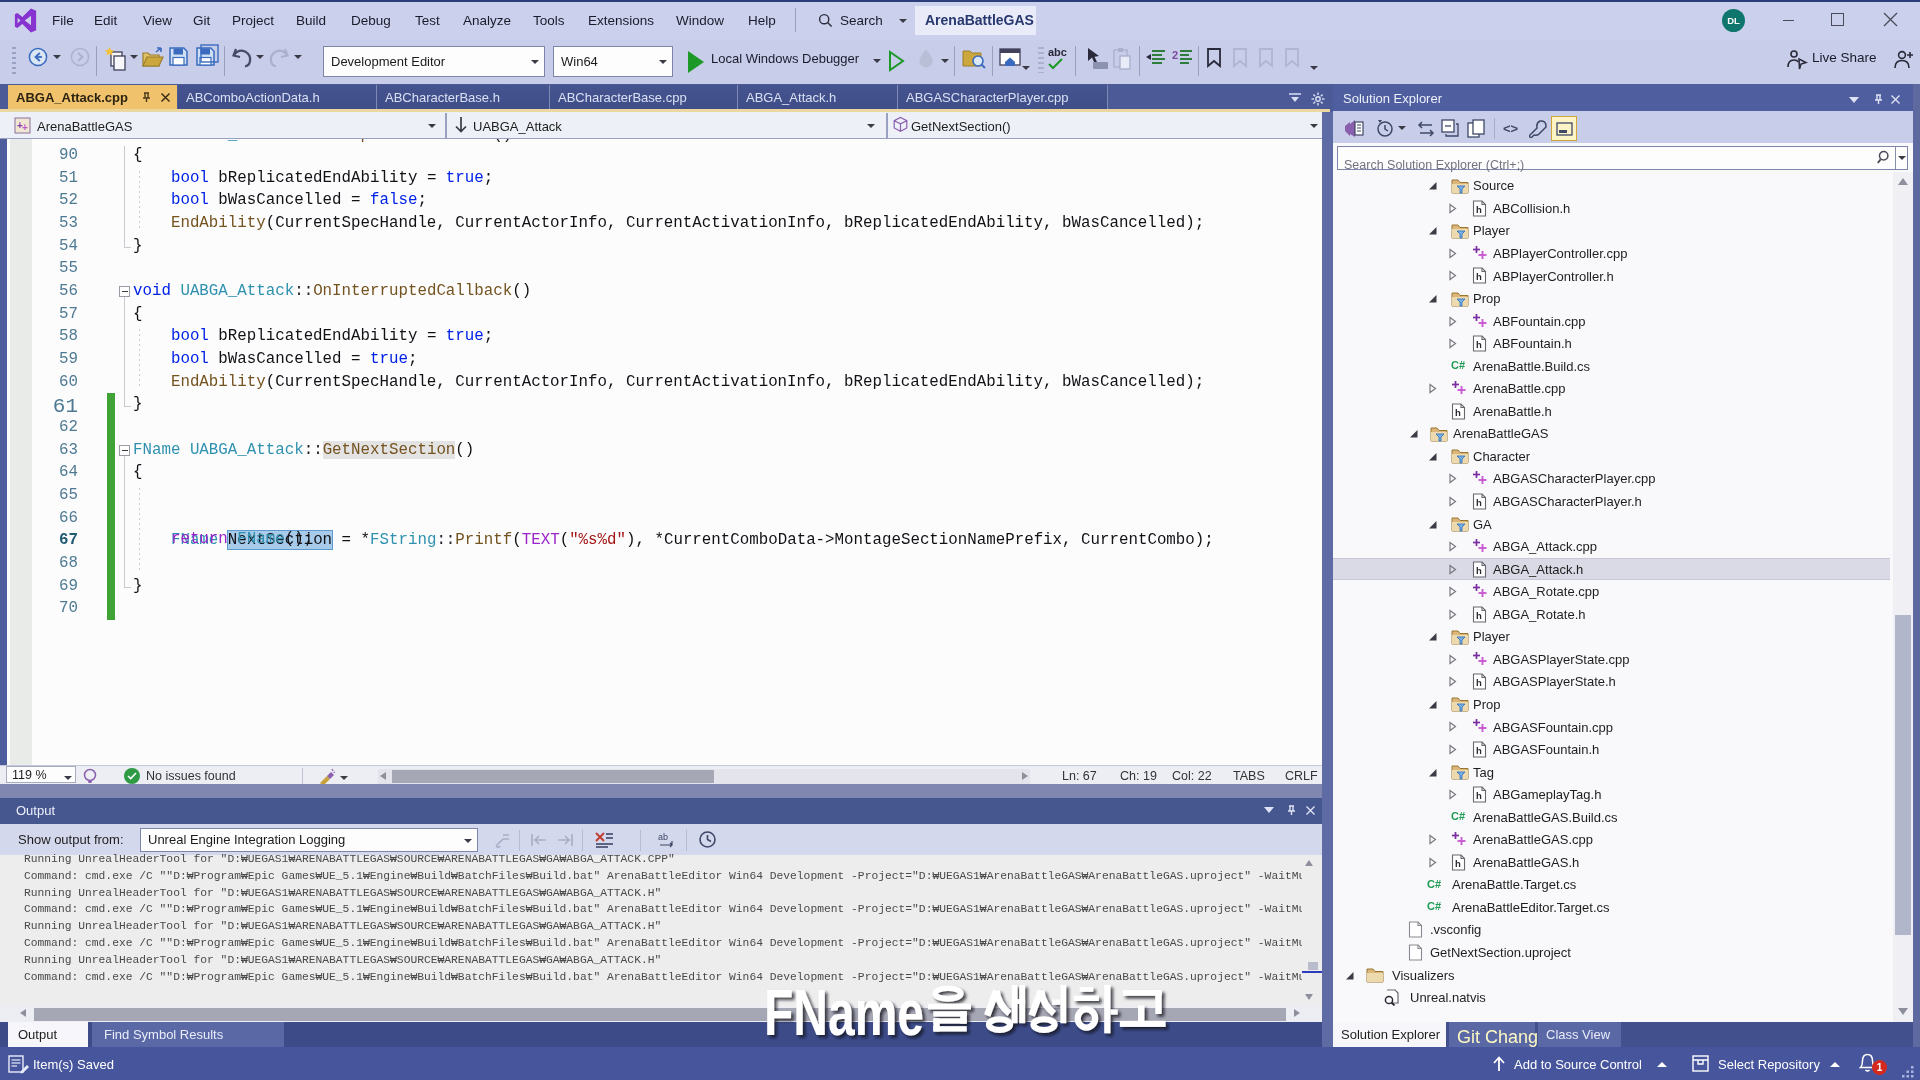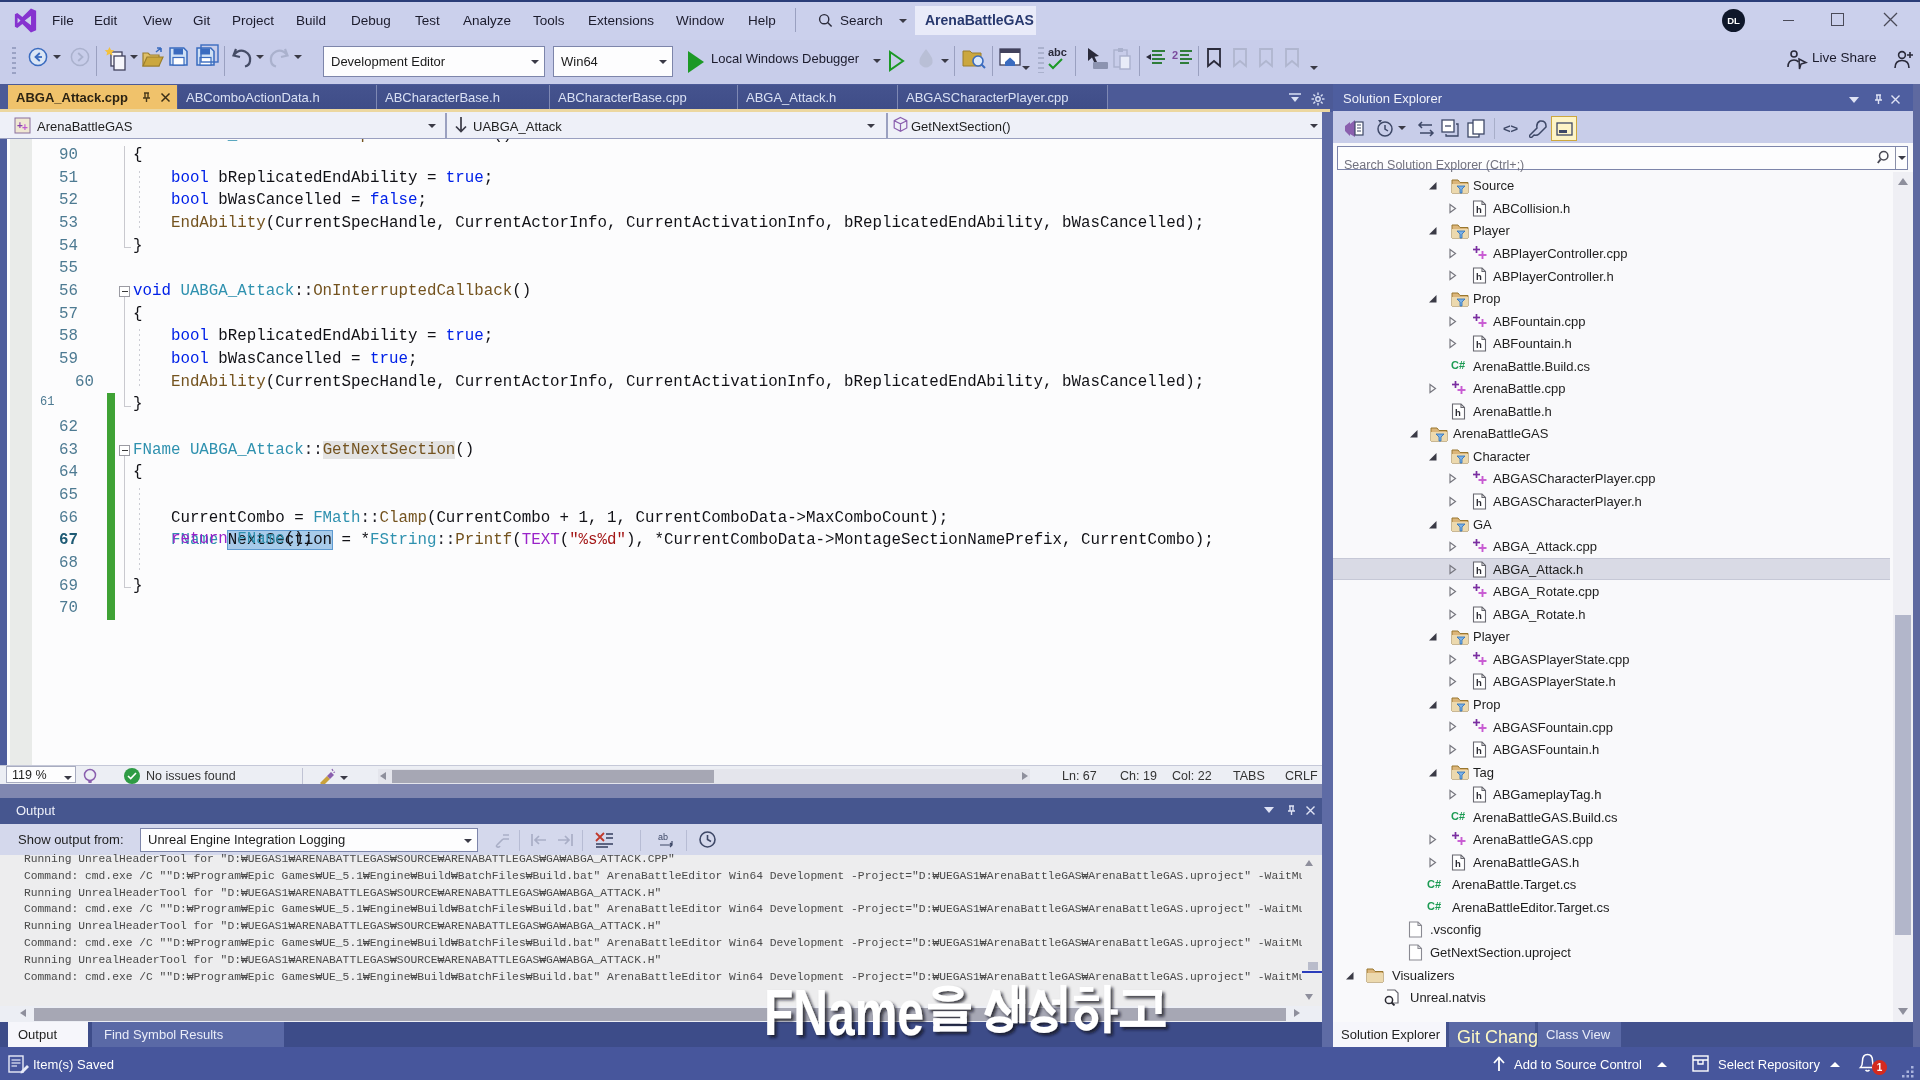--- a/index.html
+++ b/index.html
@@ -28,21 +28,21 @@
 <div class="abs" style="left:748px;top:13px;font-size:13.5px;color:#1b1b2c;">Help</div>
 <div class="sep" style="left:795px;top:8px;height:24px;"></div>
 <svg class="abs" style="left:818px;top:13px;" width="15" height="15" viewBox="0 0 15 15">
     <circle cx="6.2" cy="6.2" r="4.6" fill="none" stroke="#2a2a3a" stroke-width="1.4"></circle>
     <line x1="9.6" y1="9.6" x2="13.6" y2="13.6" stroke="#2a2a3a" stroke-width="1.4"></line>
   </svg>
 <div class="abs" style="left:840px;top:13px;font-size:13.5px;color:#1b1b2c;">Search</div>
 <div class="abs caret" style="left:899px;top:19px;"></div>
 <div class="abs" style="left:915px;top:6px;width:121px;height:29px;background:#e9ebf9;"></div>
 <div class="abs" style="left:925px;top:12px;font-size:14px;font-weight:bold;color:#27386e;">ArenaBattleGAS</div>
-<div class="abs" style="left:1722px;top:9px;width:23px;height:23px;border-radius:50%;background:#0f172a;color:#fff;font-size:9.5px;font-weight:bold;text-align:center;line-height:23px;">DL</div>
+<div class="abs" style="left:1722px;top:9px;width:23px;height:23px;border-radius:50%;background:#0f766e;color:#fff;font-size:9.5px;font-weight:bold;text-align:center;line-height:23px;">DL</div>
 <div class="abs" style="left:1783px;top:19.5px;width:11px;height:1.6px;background:#4a4a58;"></div>
 <div class="abs" style="left:1831px;top:13px;width:13px;height:13px;border:1.4px solid #4a4a58;"></div>
 <svg class="abs" style="left:1883px;top:12px;" width="15" height="15" viewBox="0 0 15 15">
     <path d="M1 1 L14 14 M14 1 L1 14" stroke="#4a4a58" stroke-width="1.3"></path>
   </svg>
 <div class="abs" style="left:0;top:40px;width:1920px;height:44px;background:#c8cdea;"></div>
 <div class="abs" style="left:12px;top:47px;width:4px;height:30px;background:repeating-linear-gradient(#9aa2c4 0 2px,transparent 2px 5px);"></div>
 <svg class="abs" style="left:28px;top:47px;" width="20" height="20" viewBox="0 0 20 20">
     <circle cx="10" cy="10" r="8.6" fill="#dbe6f5" stroke="#3a6bbf" stroke-width="1.5"></circle>
     <path d="M11.8 6 L7.5 10 L11.8 14" stroke="#3a6bbf" stroke-width="1.8" fill="none"></path>
@@ -241,22 +241,22 @@
 <div class="mono abs" style="left:40px;top:7.0px;width:38px;text-align:right;font-size:15.8px;color:#4d7a92;">90</div>
 <div class="mono abs" style="left:40px;top:29.7px;width:38px;text-align:right;font-size:15.8px;color:#4d7a92;">51</div>
 <div class="mono abs" style="left:40px;top:52.3px;width:38px;text-align:right;font-size:15.8px;color:#4d7a92;">52</div>
 <div class="mono abs" style="left:40px;top:75.0px;width:38px;text-align:right;font-size:15.8px;color:#4d7a92;">53</div>
 <div class="mono abs" style="left:40px;top:97.7px;width:38px;text-align:right;font-size:15.8px;color:#4d7a92;">54</div>
 <div class="mono abs" style="left:40px;top:120.4px;width:38px;text-align:right;font-size:15.8px;color:#4d7a92;">55</div>
 <div class="mono abs" style="left:40px;top:143.0px;width:38px;text-align:right;font-size:15.8px;color:#4d7a92;">56</div>
 <div class="mono abs" style="left:40px;top:165.7px;width:38px;text-align:right;font-size:15.8px;color:#4d7a92;">57</div>
 <div class="mono abs" style="left:40px;top:188.4px;width:38px;text-align:right;font-size:15.8px;color:#4d7a92;">58</div>
 <div class="mono abs" style="left:40px;top:211.0px;width:38px;text-align:right;font-size:15.8px;color:#4d7a92;">59</div>
-<div class="mono abs" style="left:56px;top:233.7px;width:38px;text-align:right;font-size:15.8px;color:#4d7a92;">60</div>
-<div class="mono abs" style="left:40px;top:256.4px;width:38px;font-size:12px;color:#4d7a92;">61</div>
+<div class="mono abs" style="left:40px;top:233.7px;width:38px;text-align:right;font-size:15.8px;color:#4d7a92;">60</div>
+<div class="mono abs" style="left:40px;top:256.4px;width:38px;text-align:right;font-size:21px;color:#4d7a92;">61</div>
 <div class="mono abs" style="left:40px;top:279.0px;width:38px;text-align:right;font-size:15.8px;color:#4d7a92;">62</div>
 <div class="mono abs" style="left:40px;top:301.7px;width:38px;text-align:right;font-size:15.8px;color:#4d7a92;">63</div>
 <div class="mono abs" style="left:40px;top:324.4px;width:38px;text-align:right;font-size:15.8px;color:#4d7a92;">64</div>
 <div class="mono abs" style="left:40px;top:347.1px;width:38px;text-align:right;font-size:15.8px;color:#4d7a92;">65</div>
 <div class="mono abs" style="left:40px;top:369.7px;width:38px;text-align:right;font-size:15.8px;color:#4d7a92;">66</div>
 <div class="mono abs" style="left:40px;top:392.4px;width:38px;text-align:right;font-size:15.8px;color:#1e5a74;font-weight:bold;">67</div>
 <div class="mono abs" style="left:40px;top:415.1px;width:38px;text-align:right;font-size:15.8px;color:#4d7a92;">68</div>
 <div class="mono abs" style="left:40px;top:437.7px;width:38px;text-align:right;font-size:15.8px;color:#4d7a92;">69</div>
 <div class="mono abs" style="left:40px;top:460.4px;width:38px;text-align:right;font-size:15.8px;color:#4d7a92;">70</div>
 <div class="abs" style="left:107px;top:254.4px;width:8px;height:226.7px;background:#3fa235;"></div>
@@ -280,21 +280,20 @@
 <div class="mono abs" style="left:133px;top:75.0px;font-size:15.8px;white-space:pre;color:#111116;">    <span style="color:#74531f">EndAbility</span>(CurrentSpecHandle, CurrentActorInfo, CurrentActivationInfo, bReplicatedEndAbility, bWasCancelled);</div>
 <div class="mono abs" style="left:133px;top:97.7px;font-size:15.8px;white-space:pre;color:#111116;">}</div>
 <div class="mono abs" style="left:133px;top:143.0px;font-size:15.8px;white-space:pre;color:#111116;"><span style="color:#0021e8">void </span><span style="color:#2f91af">UABGA_Attack</span><span style="color:#22222a">::</span><span style="color:#74531f">OnInterruptedCallback</span>()</div>
 <div class="mono abs" style="left:133px;top:165.7px;font-size:15.8px;white-space:pre;color:#111116;">{</div>
 <div class="mono abs" style="left:133px;top:188.4px;font-size:15.8px;white-space:pre;color:#111116;">    <span style="color:#0021e8">bool</span> bReplicatedEndAbility = <span style="color:#0021e8">true</span>;</div>
 <div class="mono abs" style="left:133px;top:211.0px;font-size:15.8px;white-space:pre;color:#111116;">    <span style="color:#0021e8">bool</span> bWasCancelled = <span style="color:#0021e8">true</span>;</div>
 <div class="mono abs" style="left:133px;top:233.7px;font-size:15.8px;white-space:pre;color:#111116;">    <span style="color:#74531f">EndAbility</span>(CurrentSpecHandle, CurrentActorInfo, CurrentActivationInfo, bReplicatedEndAbility, bWasCancelled);</div>
 <div class="mono abs" style="left:133px;top:256.4px;font-size:15.8px;white-space:pre;color:#111116;">}</div>
 <div class="mono abs" style="left:133px;top:301.7px;font-size:15.8px;white-space:pre;color:#111116;"><span style="color:#2f91af">FName </span><span style="color:#2f91af">UABGA_Attack</span><span style="color:#22222a">::</span><span style="background:#e3e3e3;color:#74531f">GetNextSection</span>()</div>
 <div class="mono abs" style="left:133px;top:324.4px;font-size:15.8px;white-space:pre;color:#111116;">{</div>
-<div class="mono abs" style="left:133px;top:369.7px;font-size:15.8px;white-space:pre;color:#111116;">    CurrentCombo = <span style="color:#2f91af">FMath</span><span style="color:#22222a">::</span><span style="color:#74531f">Clamp</span>(CurrentCombo + 1, 1, CurrentComboData-&gt;MaxComboCount);</div>
 <div class="mono abs" style="left:133px;top:392.4px;font-size:15.8px;white-space:pre;color:#111116;">    <span style="color:#2f91af">FName</span> <span style="background:#a8cbea;outline:1px solid #5e9ad0;">NextSection</span> = *<span style="color:#2f91af">FString</span><span style="color:#22222a">::</span><span style="color:#74531f">Printf</span>(<span style="color:#9a23c9">TEXT</span>(<span style="color:#a31515">"%s%d"</span>), *CurrentComboData-&gt;MontageSectionNamePrefix, CurrentCombo);</div>
 <div class="mono abs" style="left:133px;top:391px;font-size:15.8px;white-space:pre;color:#111116;">    <span style="color:#9a23c9">return</span> <span style="color:#2f91af">FName</span>();</div>
 <div class="mono abs" style="left:133px;top:437.7px;font-size:15.8px;white-space:pre;color:#111116;">}</div>
 </div>
 <div class="abs" style="left:0;top:765px;width:1322px;height:19px;background:#eceef4;border-top:1px solid #c5c8d8;"></div>
 <div class="abs" style="left:6px;top:766px;width:70px;height:17px;background:#fdfdfe;border:1px solid #a8acc0;"></div>
 <div class="abs" style="left:12px;top:768px;font-size:12.5px;color:#222;">119 %</div>
 <div class="abs caret" style="left:64px;top:776px;"></div>
 <svg class="abs" style="left:82px;top:768px;" width="16" height="17" viewBox="0 0 16 17">
     <circle cx="8" cy="7" r="5.5" fill="none" stroke="#8a5fae" stroke-width="1.5"></circle>

